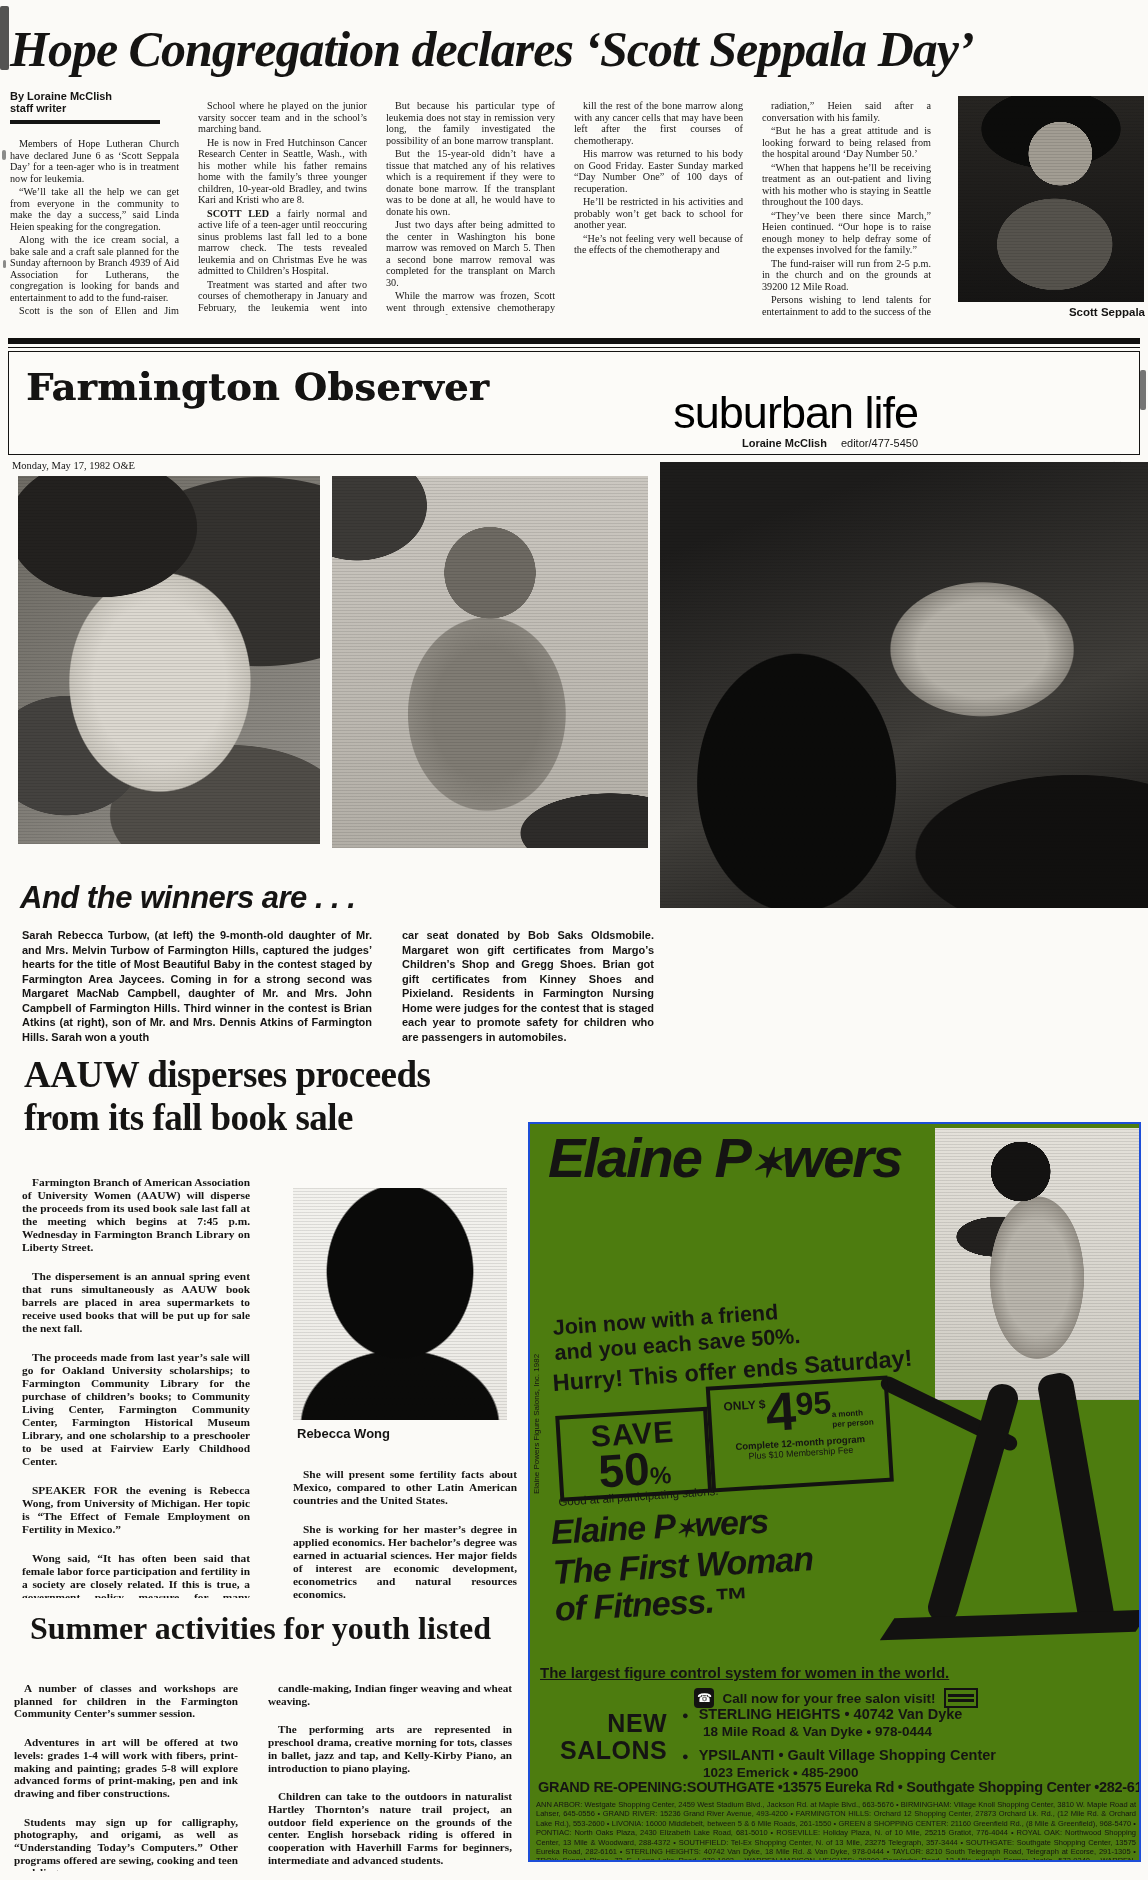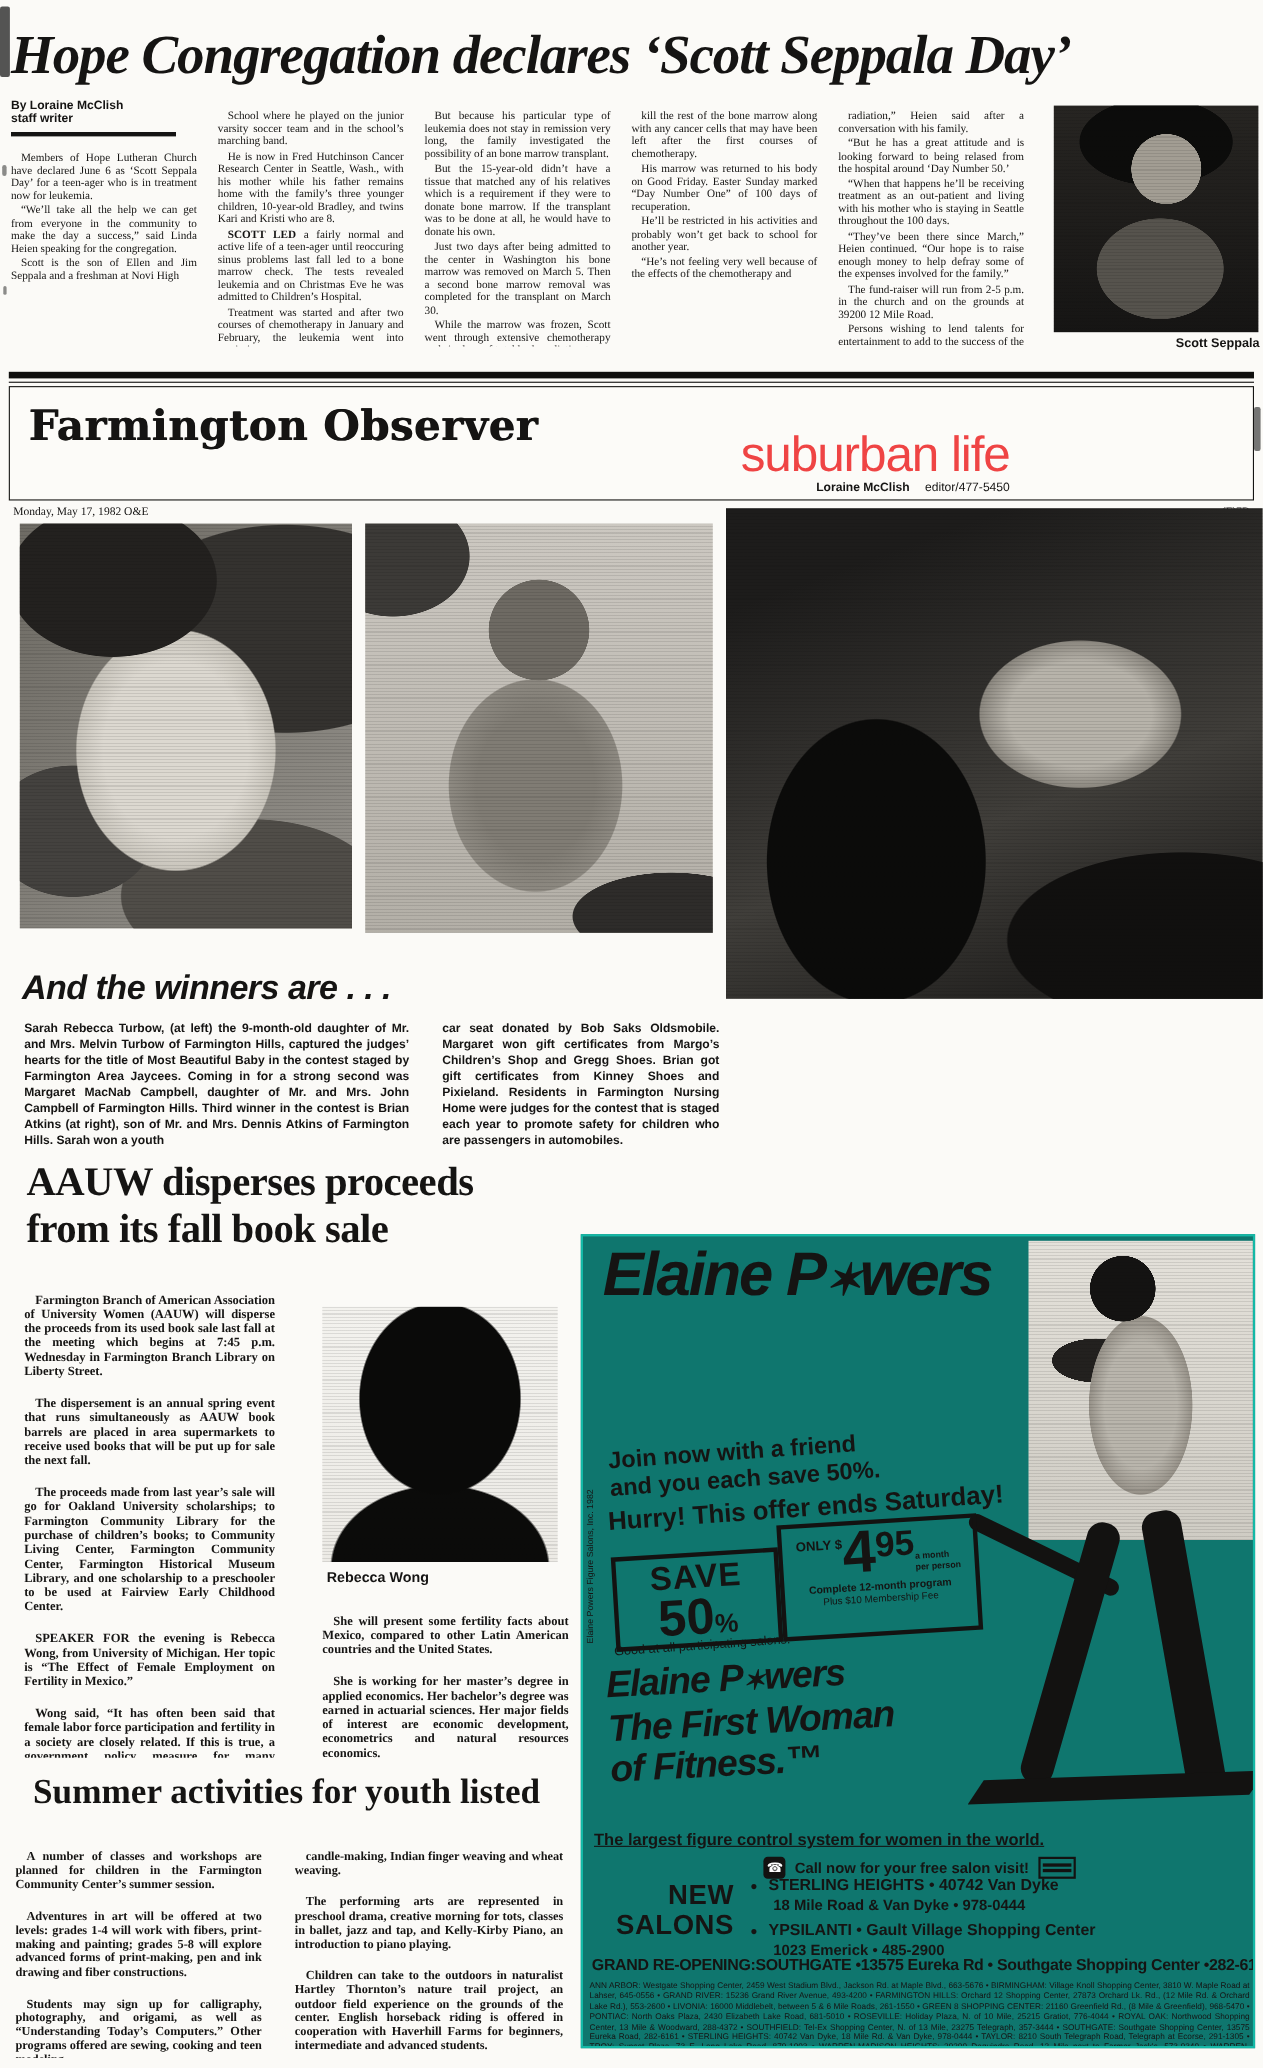--- a/index.html
+++ b/index.html
@@ -25,21 +25,21 @@
       radial-gradient(ellipse 58px 46px at 52% 72%, #56534d 0 99%, transparent 100%),
       radial-gradient(ellipse 70px 40px at 50% 16%, #0c0c0b 0 99%, transparent 100%),
       linear-gradient(180deg, #272522, #161514); }
   .scott-cap { position:absolute; left:945px; top:306px; width:200px; text-align:right; font:700 11.5px "Liberation Sans", sans-serif; }
 
   
   .mast-bar { position:absolute; left:8px; top:338px; width:1132px; height:6px; background:#100f0e; }
   .mast-line { position:absolute; left:8px; top:347px; width:1132px; height:1px; background:#100f0e; }
   .mast-box { position:absolute; left:8px; top:351px; width:1132px; height:104px; border:1.5px solid #151413; background:#fcfbf8; }
   .paper-name { position:absolute; left:26px; top:368px; font:700 38px/1 "DejaVu Serif", serif; letter-spacing:0.5px; text-shadow:0.7px 0 #151413; }
-  .section-name { position:absolute; right:230px; top:390px; font:400 45px/1 "Liberation Sans", sans-serif; letter-spacing:-1px; color:#ef4444; }
+  .section-name { position:absolute; right:230px; top:390px; font:400 45px/1 "Liberation Sans", sans-serif; letter-spacing:-1px; color:#000000; }
   .editor-line { position:absolute; right:230px; top:437px; font:400 11px "Liberation Sans", sans-serif; }
   .editor-line .ed-name { font-weight:700; margin-right:14px; }
   .dateline-row { position:absolute; left:12px; top:460px; width:1124px; display:flex; justify-content:space-between; font:10.5px "Liberation Serif", serif; }
 
   
   .photo { position:absolute; }
   .ph-noise { position:absolute; inset:0; background:repeating-linear-gradient(0deg, rgba(10,10,10,.10) 0 1px, transparent 1px 3px); }
   .photo-left { left:18px; top:476px; width:302px; height:368px;
     background:
       radial-gradient(ellipse 95px 70px at 28% 14%, #23211f 0 99%, transparent 100%),
@@ -81,21 +81,21 @@
       linear-gradient(180deg,#f3f2ee,#eceae5); }
   .wong-cap { position:absolute; left:297px; top:1426px; font:700 13px "Liberation Sans", sans-serif; }
   .aauw-c2 { left:293px; top:1452px; width:224px; height:160px; }
 
   
   .summer-headline { position:absolute; left:30px; top:1612px; font:700 32px/1 "Liberation Serif", serif; }
   .summer-c1 { left:14px; top:1666px; width:224px; height:205px; font-size:11.2px; line-height:12.7px; }
   .summer-c2 { left:268px; top:1666px; width:244px; height:205px; font-size:11.2px; line-height:12.7px; }
 
   
-  .ad-box { position:absolute; left:528px; top:1122px; width:613px; height:740px; border:2px solid #14b8a6; background:#0f766e; overflow:hidden; }
+  .ad-box { position:absolute; left:528px; top:1122px; width:613px; height:740px; border:2px solid #1d4ed8; background:#4d7c0f; overflow:hidden; }
   .ad-abs { position:absolute; font-family:"Liberation Sans", sans-serif; }
   .ad-logo { left:18px; top:6px; font:italic 900 56px/1 "Liberation Sans", sans-serif; letter-spacing:-2px; }
   .logo-star { font-size:0.72em; }
   .ad-offer { left:14px; top:58px; font:italic 900 112px/1 "Liberation Sans", sans-serif; letter-spacing:-5px; }
   .ad-join { left:22px; top:192px; transform:rotate(-4deg); transform-origin:left top; font:600 21.5px/25px "Liberation Sans", sans-serif; }
   .ad-hurry { left:22px; top:248px; transform:rotate(-4deg); transform-origin:left top; font:900 23.5px/1 "Liberation Sans", sans-serif; }
   .ad-boxes { left:24px; top:272px; transform:rotate(-3.5deg); transform-origin:left top; display:flex; align-items:flex-start; }
   .save-box { margin-top:20px; width:152px; height:86px; border:4px solid #131211; text-align:center; padding-top:4px; }
   .save-word { font:900 30px/1 "Liberation Sans", sans-serif; letter-spacing:1px; }
   .save-val { font:900 46px/0.9 "Liberation Sans", sans-serif; }
@@ -155,20 +155,21 @@
     <div class="byline-block">
       <div class="byline-name">By Loraine McClish</div>
       <div class="byline-role">staff writer</div>
       <div class="byline-rule"></div>
     </div>
 
     <div class="story-cols">
       <div class="story-col first">
           <p>Members of Hope Lutheran Church have declared June 6 as ‘Scott Seppala Day’ for a teen-ager who is in treatment now for leukemia.</p>
           <p>“We’ll take all the help we can get from everyone in the community to make the day a success,” said Linda Heien speaking for the congregation.</p>
+          <p>Along with the ice cream social, a bake sale and a craft sale planned for the Sunday afternoon by Branch 4939 of Aid Association for Lutherans, the congregation is looking for bands and entertainment to add to the fund-raiser.</p>
           <p>Scott is the son of Ellen and Jim Seppala and a freshman at Novi High</p>
         </div>
       <div class="story-col">
           <p>School where he played on the junior varsity soccer team and in the school’s marching band.</p>
           <p>He is now in Fred Hutchinson Cancer Research Center in Seattle, Wash., with his mother while his father remains home with the family’s three younger children, 10-year-old Bradley, and twins Kari and Kristi who are 8.</p>
           <p><b>SCOTT LED </b>a fairly normal and active life of a teen-ager until reoccuring sinus problems last fall led to a bone marrow check. The tests revealed leukemia and on Christmas Eve he was admitted to Children’s Hospital.</p>
           <p>Treatment was started and after two courses of chemotherapy in January and February, the leukemia went into remission.</p>
         </div>
       <div class="story-col">
           <p>But because his particular type of leukemia does not stay in remission very long, the family investigated the possibility of an bone marrow transplant.</p>

